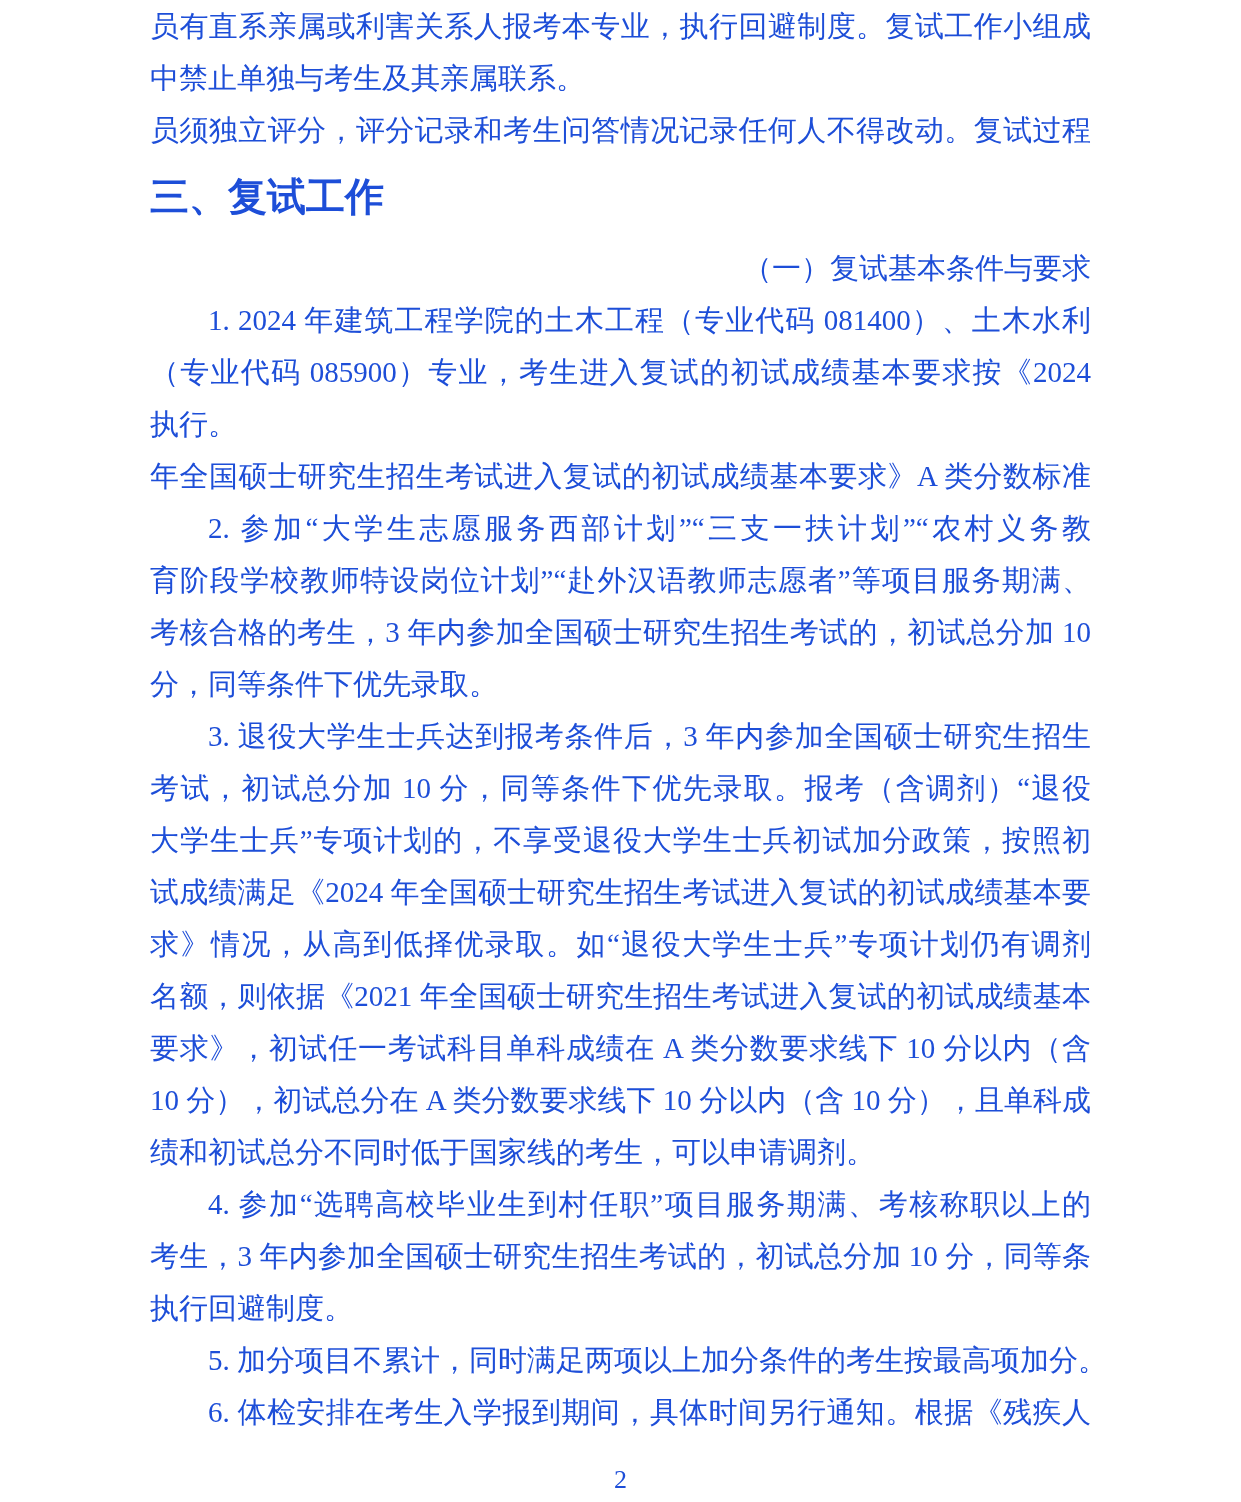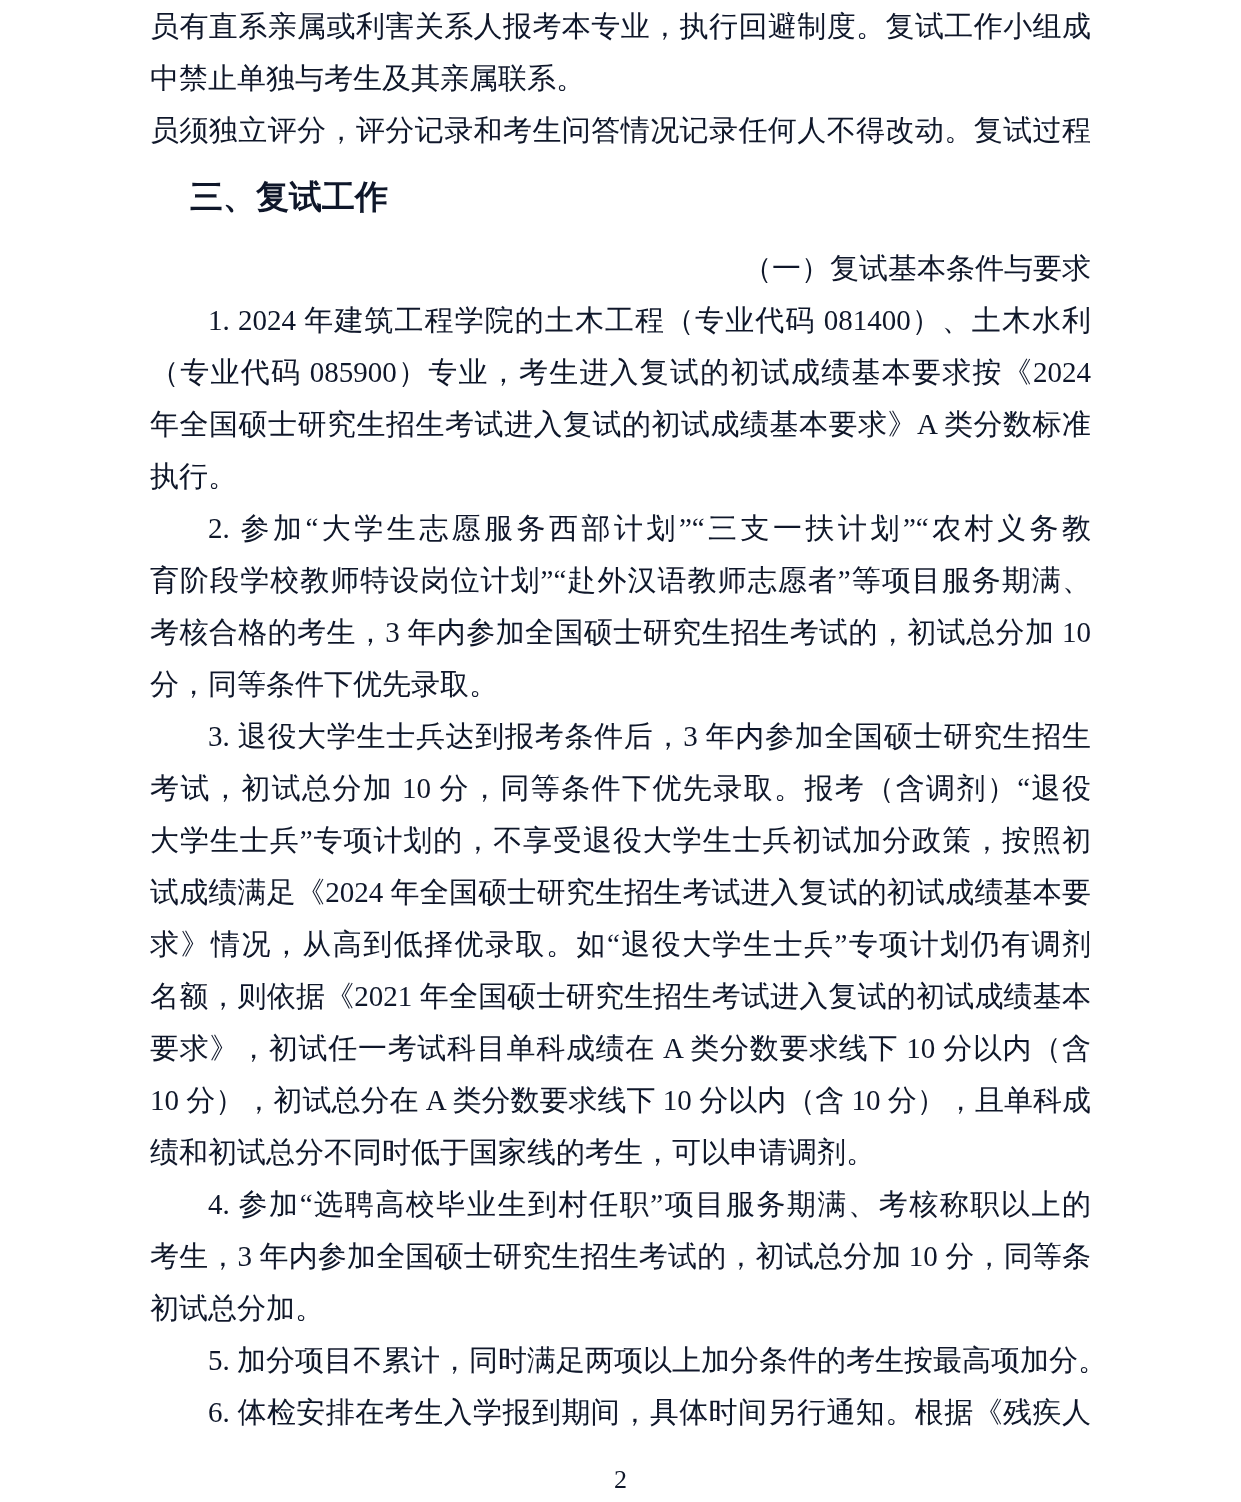--- a/index.html
+++ b/index.html
@@ -5,21 +5,21 @@
   html, body {
     margin: 0;
     padding: 0;
     background: #ffffff;
   }
   .page {
     position: relative;
     width: 1241px;
     height: 1502px;
     background: #ffffff;
-    color: #0f172a;
+    color: #1d4ed8;
     font-family: "Liberation Serif", "DejaVu Serif", serif;
     overflow: hidden;
   }
   .content {
     position: absolute;
     left: 150px;
     top: 0;
     width: 941px;
   }
   .line {
@@ -32,26 +32,25 @@
   .fill {
     text-align: justify;
     text-align-last: justify;
   }
   .indent {
     text-indent: 58px;
   }
   .heading {
     font-family: Liberation Serif, serif;
     font-weight: bold;
-    font-size: 33px;
+    font-size: 39px;
     line-height: 66px;
     height: 66px;
     margin-top: 8px;
     white-space: nowrap;
-    margin-left: 40px;
   }
   .subsection {
     margin-top: 12px;
     text-align: right;
   }
   .footer {
     position: absolute;
     left: 150px;
     width: 941px;
     top: 1460px;
@@ -70,41 +69,41 @@
     <div class="line fill">员有直系亲属或利害关系人报考本专业，执行回避制度。复试工作小组成</div>
     <div class="line">中禁止单独与考生及其亲属联系。</div>
     <div class="line fill">员须独立评分，评分记录和考生问答情况记录任何人不得改动。复试过程</div>
 
     <div class="heading">三、复试工作</div>
 
     <div class="line indent subsection">（一）复试基本条件与要求</div>
 
     <div class="line indent fill">1. 2024 年建筑工程学院的土木工程（专业代码 081400）、土木水利</div>
     <div class="line fill">（专业代码 085900）专业，考生进入复试的初试成绩基本要求按《2024</div>
+    <div class="line">执行。</div>
     <div class="line fill">年全国硕士研究生招生考试进入复试的初试成绩基本要求》A 类分数标准</div>
-    <div class="line">执行。</div>
 
     <div class="line indent fill">2. 参加“大学生志愿服务西部计划”“三支一扶计划”“农村义务教</div>
     <div class="line fill">育阶段学校教师特设岗位计划”“赴外汉语教师志愿者”等项目服务期满、</div>
     <div class="line fill">考核合格的考生，3 年内参加全国硕士研究生招生考试的，初试总分加 10</div>
     <div class="line">分，同等条件下优先录取。</div>
 
     <div class="line indent fill">3. 退役大学生士兵达到报考条件后，3 年内参加全国硕士研究生招生</div>
     <div class="line fill">考试，初试总分加 10 分，同等条件下优先录取。报考（含调剂）“退役</div>
     <div class="line fill">大学生士兵”专项计划的，不享受退役大学生士兵初试加分政策，按照初</div>
     <div class="line fill">试成绩满足《2024 年全国硕士研究生招生考试进入复试的初试成绩基本要</div>
     <div class="line fill">求》情况，从高到低择优录取。如“退役大学生士兵”专项计划仍有调剂</div>
     <div class="line fill">名额，则依据《2021 年全国硕士研究生招生考试进入复试的初试成绩基本</div>
     <div class="line fill">要求》，初试任一考试科目单科成绩在 A 类分数要求线下 10 分以内（含</div>
     <div class="line fill">10 分），初试总分在 A 类分数要求线下 10 分以内（含 10 分），且单科成</div>
     <div class="line">绩和初试总分不同时低于国家线的考生，可以申请调剂。</div>
 
     <div class="line indent fill">4. 参加“选聘高校毕业生到村任职”项目服务期满、考核称职以上的</div>
     <div class="line fill">考生，3 年内参加全国硕士研究生招生考试的，初试总分加 10 分，同等条</div>
-    <div class="line">初试总分加。</div>
+    <div class="line">执行回避制度。</div>
 
     <div class="line indent fill">5. 加分项目不累计，同时满足两项以上加分条件的考生按最高项加分。</div>
 
     <div class="line indent fill">6. 体检安排在考生入学报到期间，具体时间另行通知。根据《残疾人</div>
 
   </div>
 
   <div class="footer">2</div>
 </div>
 

